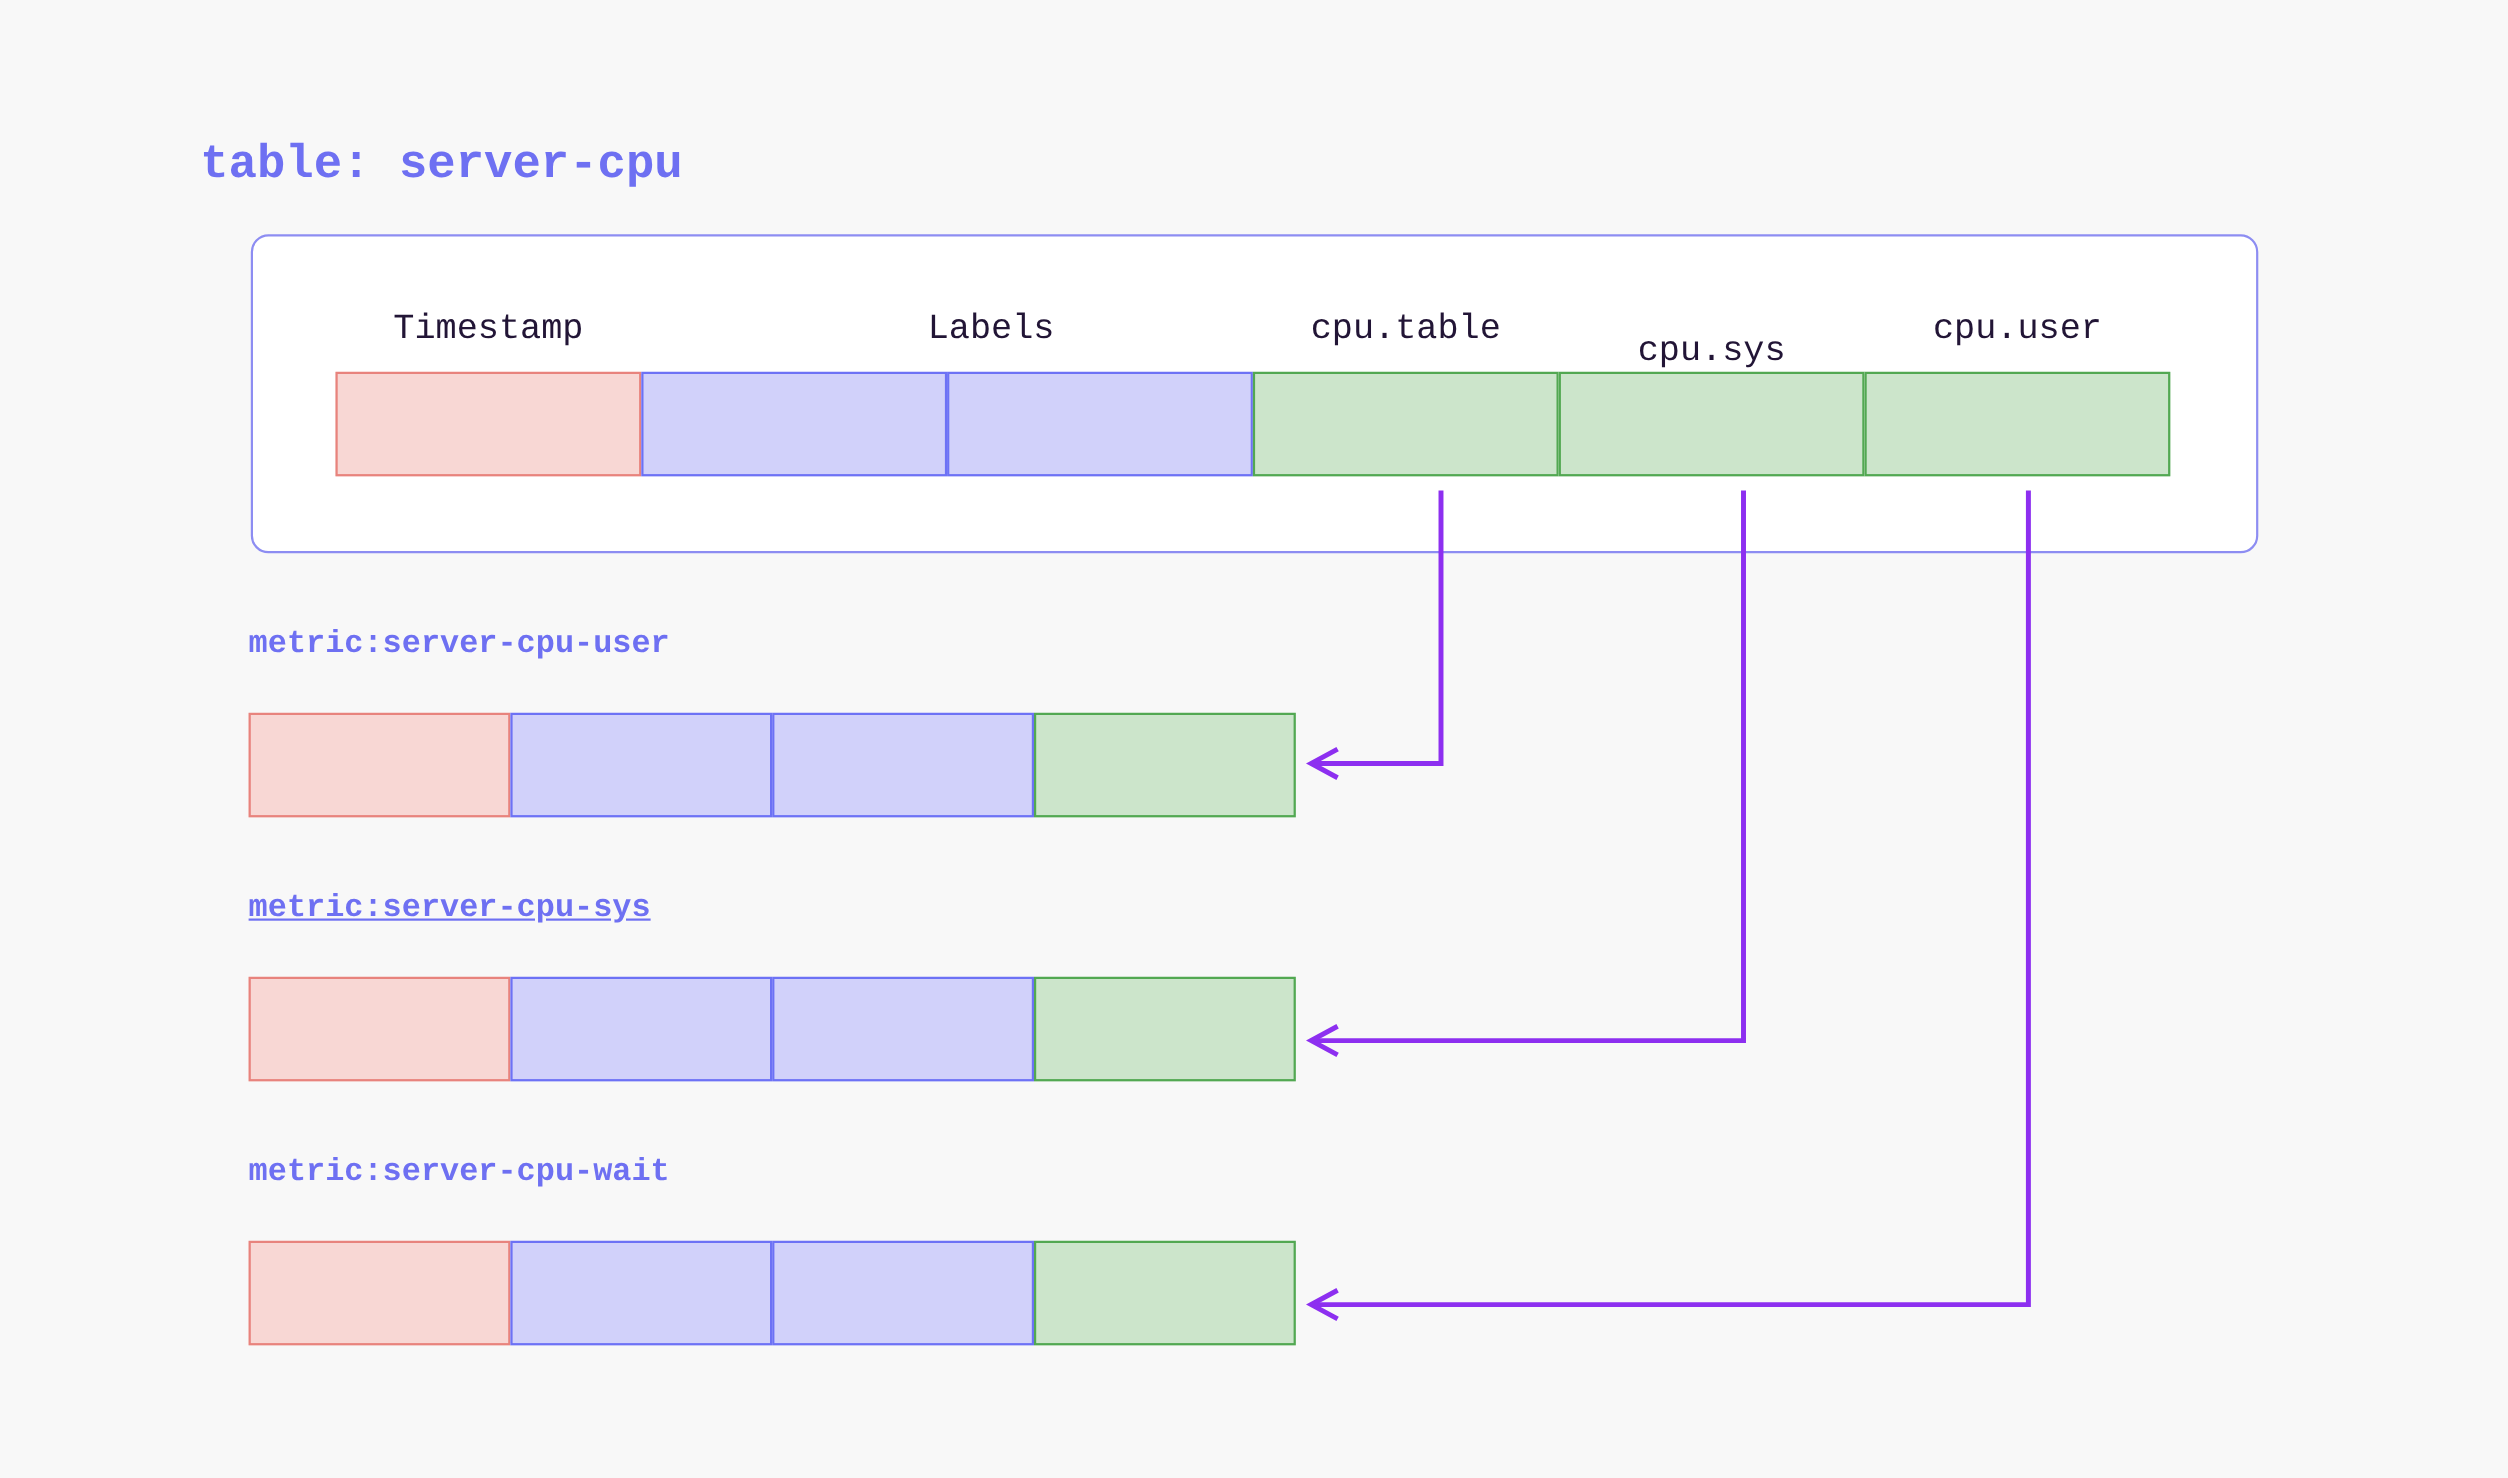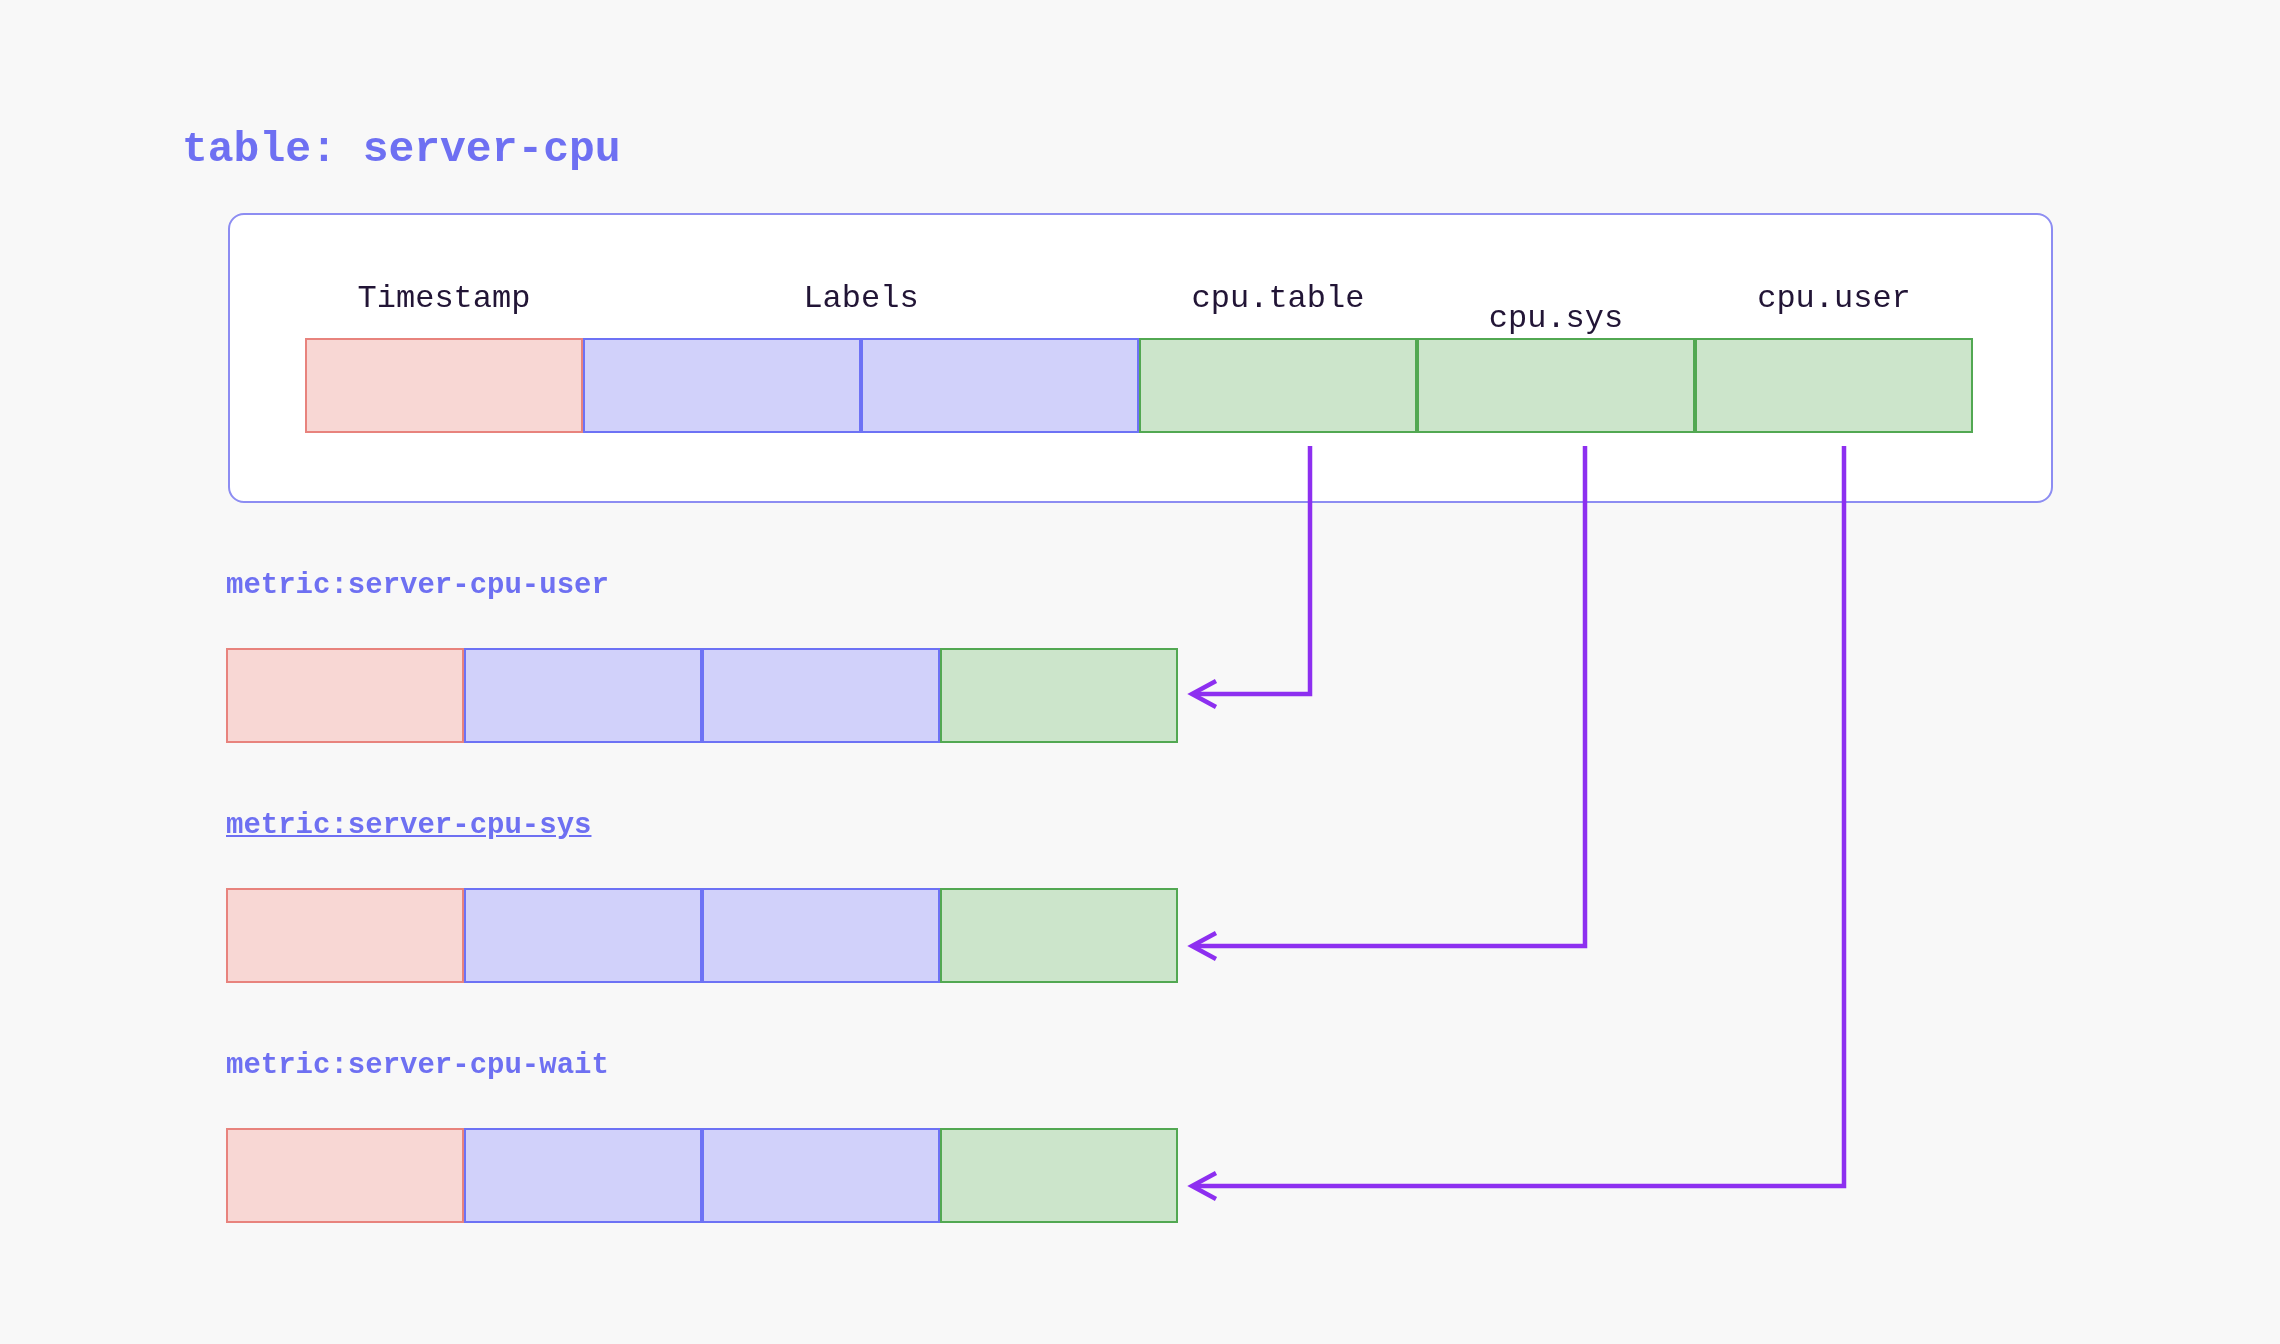--- a/index.html
+++ b/index.html
@@ -46,21 +46,21 @@
 </head>
 <body>
 
 <div id="canvas">
   <div class="diagram-title">table: server-cpu</div>
 
   <div class="table-card"></div>
 
   <div id="table-headers">
       <div class="col-header" style="left: 444px;">Timestamp</div>
-      <div class="col-header" style="left: 861px;">Labels</div>
+      <div class="col-header" style="left: 901px;">Labels</div>
       <div class="col-header" style="left: 1278px;">cpu.table</div>
       <div class="col-header" style="left: 1556px; margin-top: 20px;">cpu.sys</div>
       <div class="col-header" style="left: 1834px;">cpu.user</div>
     </div>
 
   <div id="table-cell-row" class="cell-row" style="left: 305px; top: 338px; --cw: 278px;">
       <div class="cell timestamp" style="width: var(--cw);"></div>
       <div class="cell label" style="width: var(--cw);"></div>
       <div class="cell label" style="width: var(--cw);"></div>
       <div class="cell value" style="width: var(--cw);"></div>

